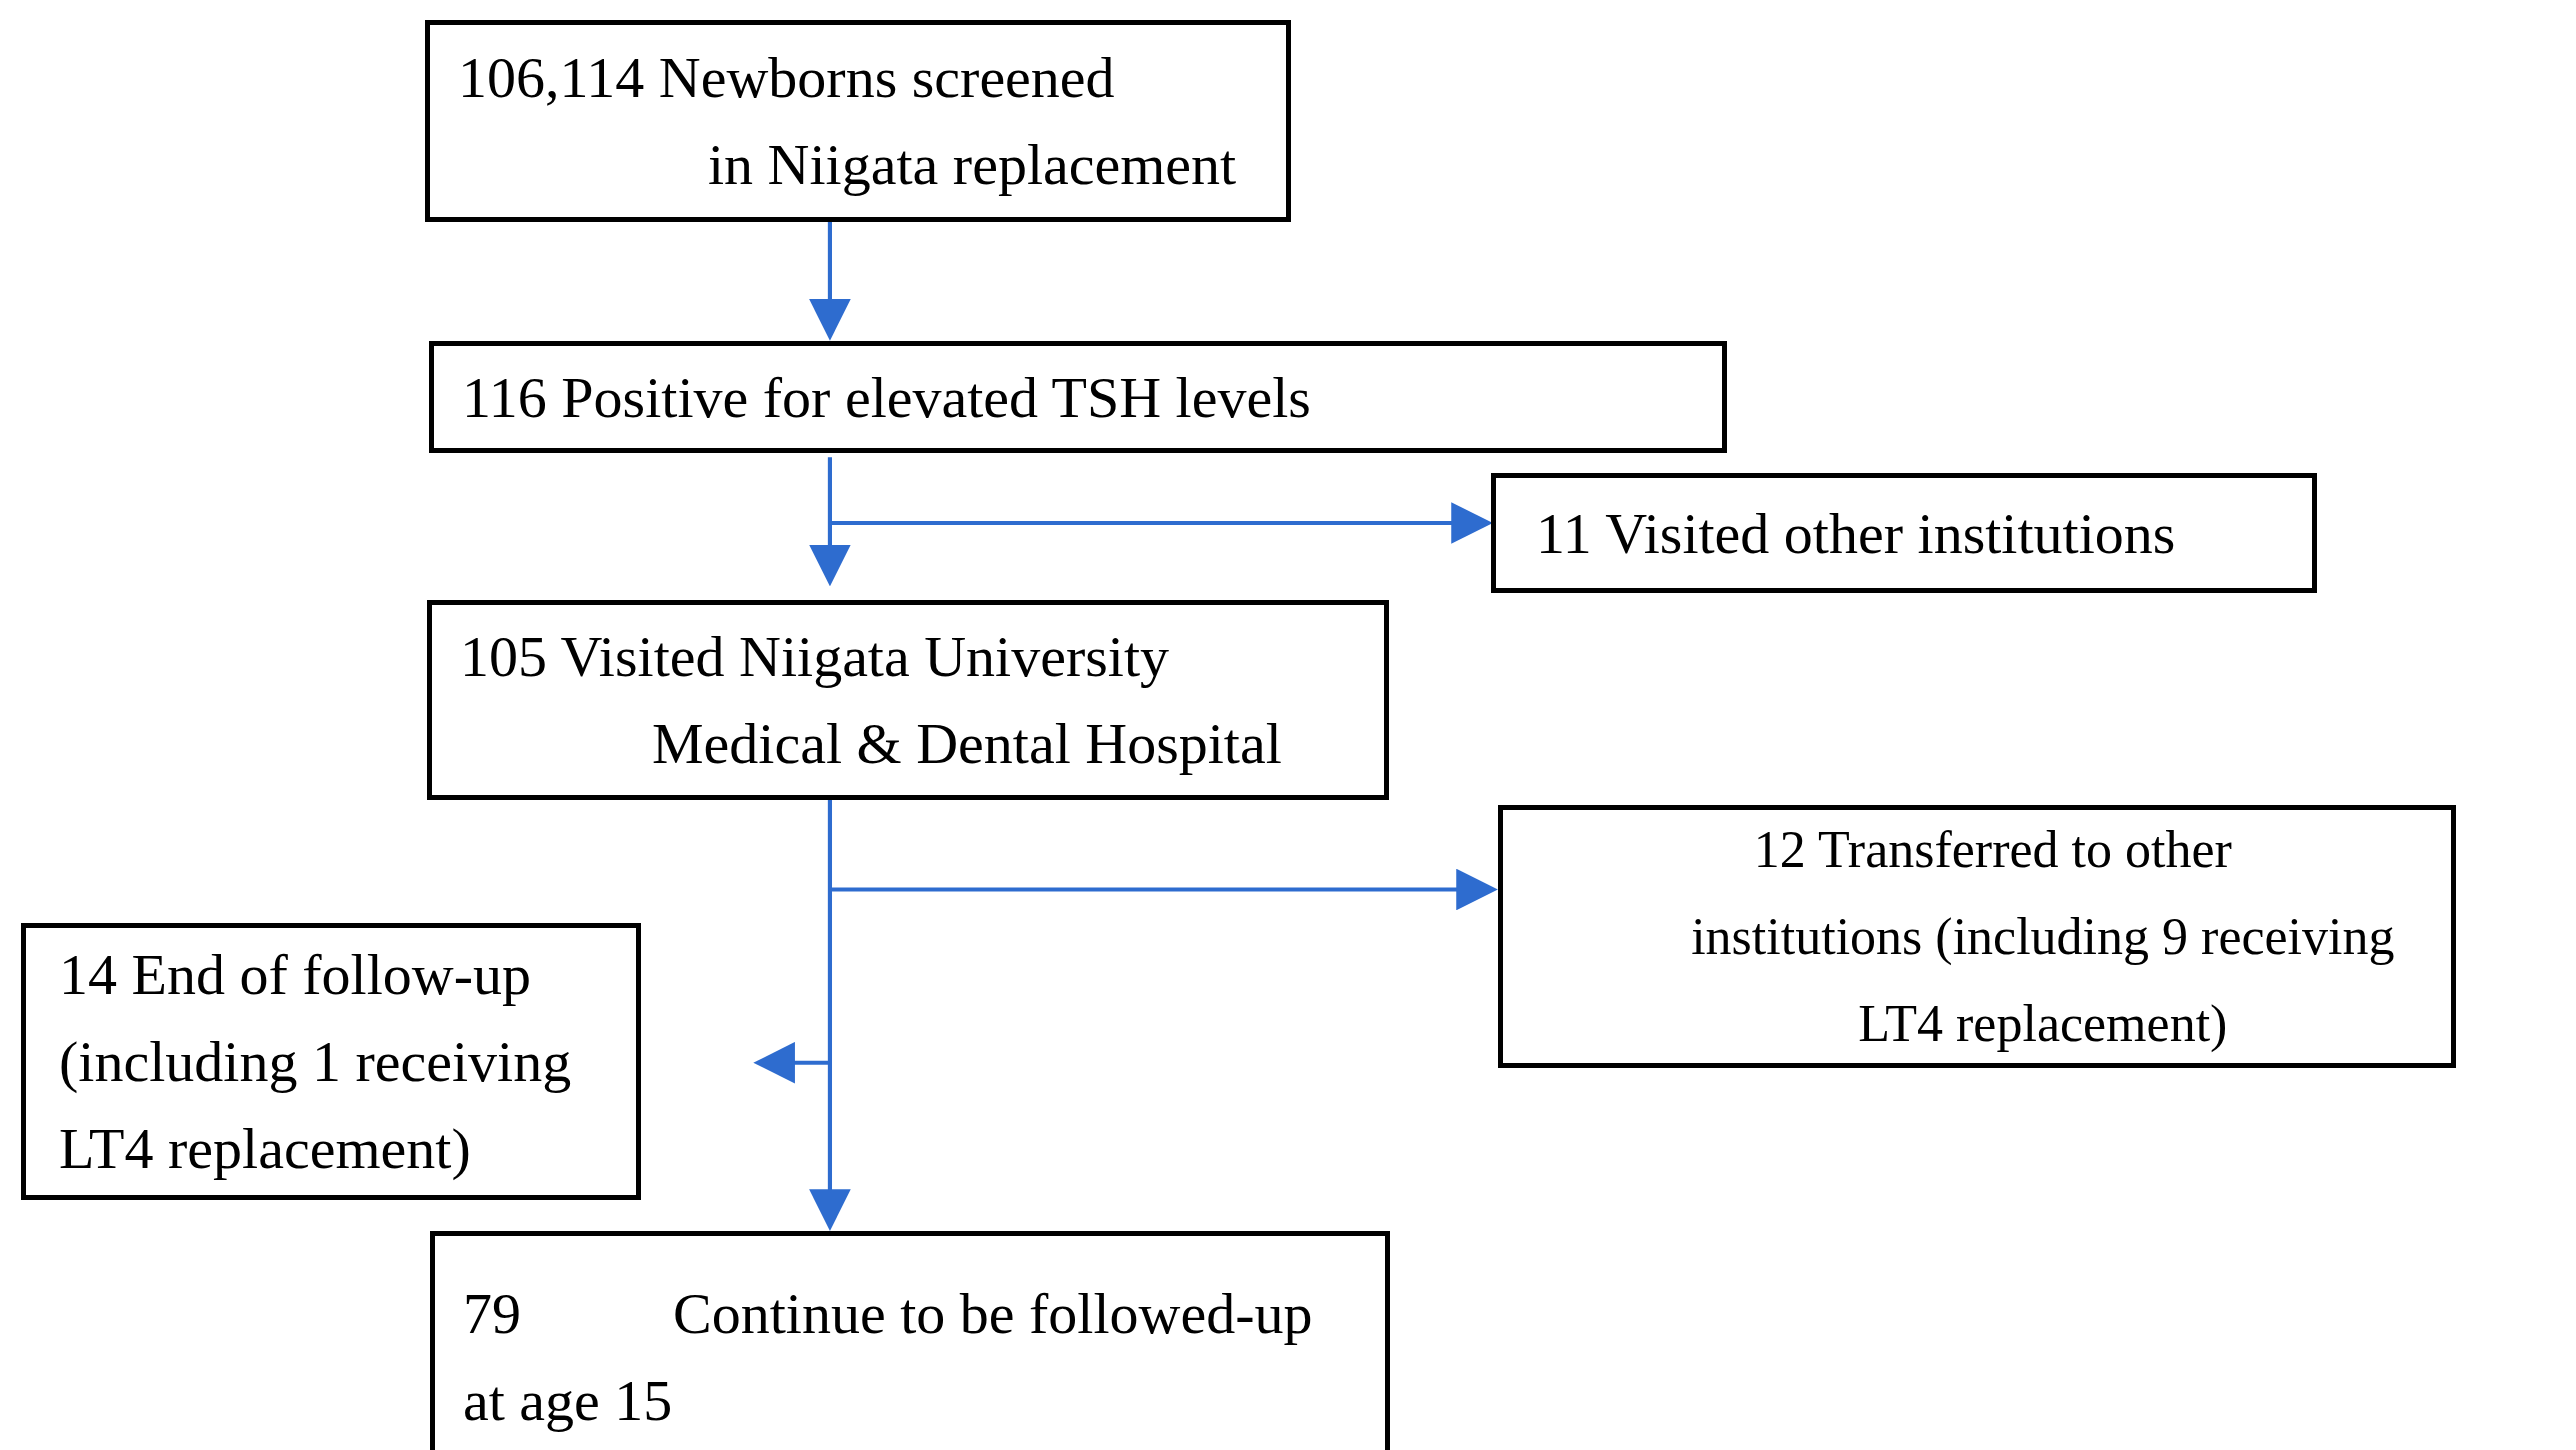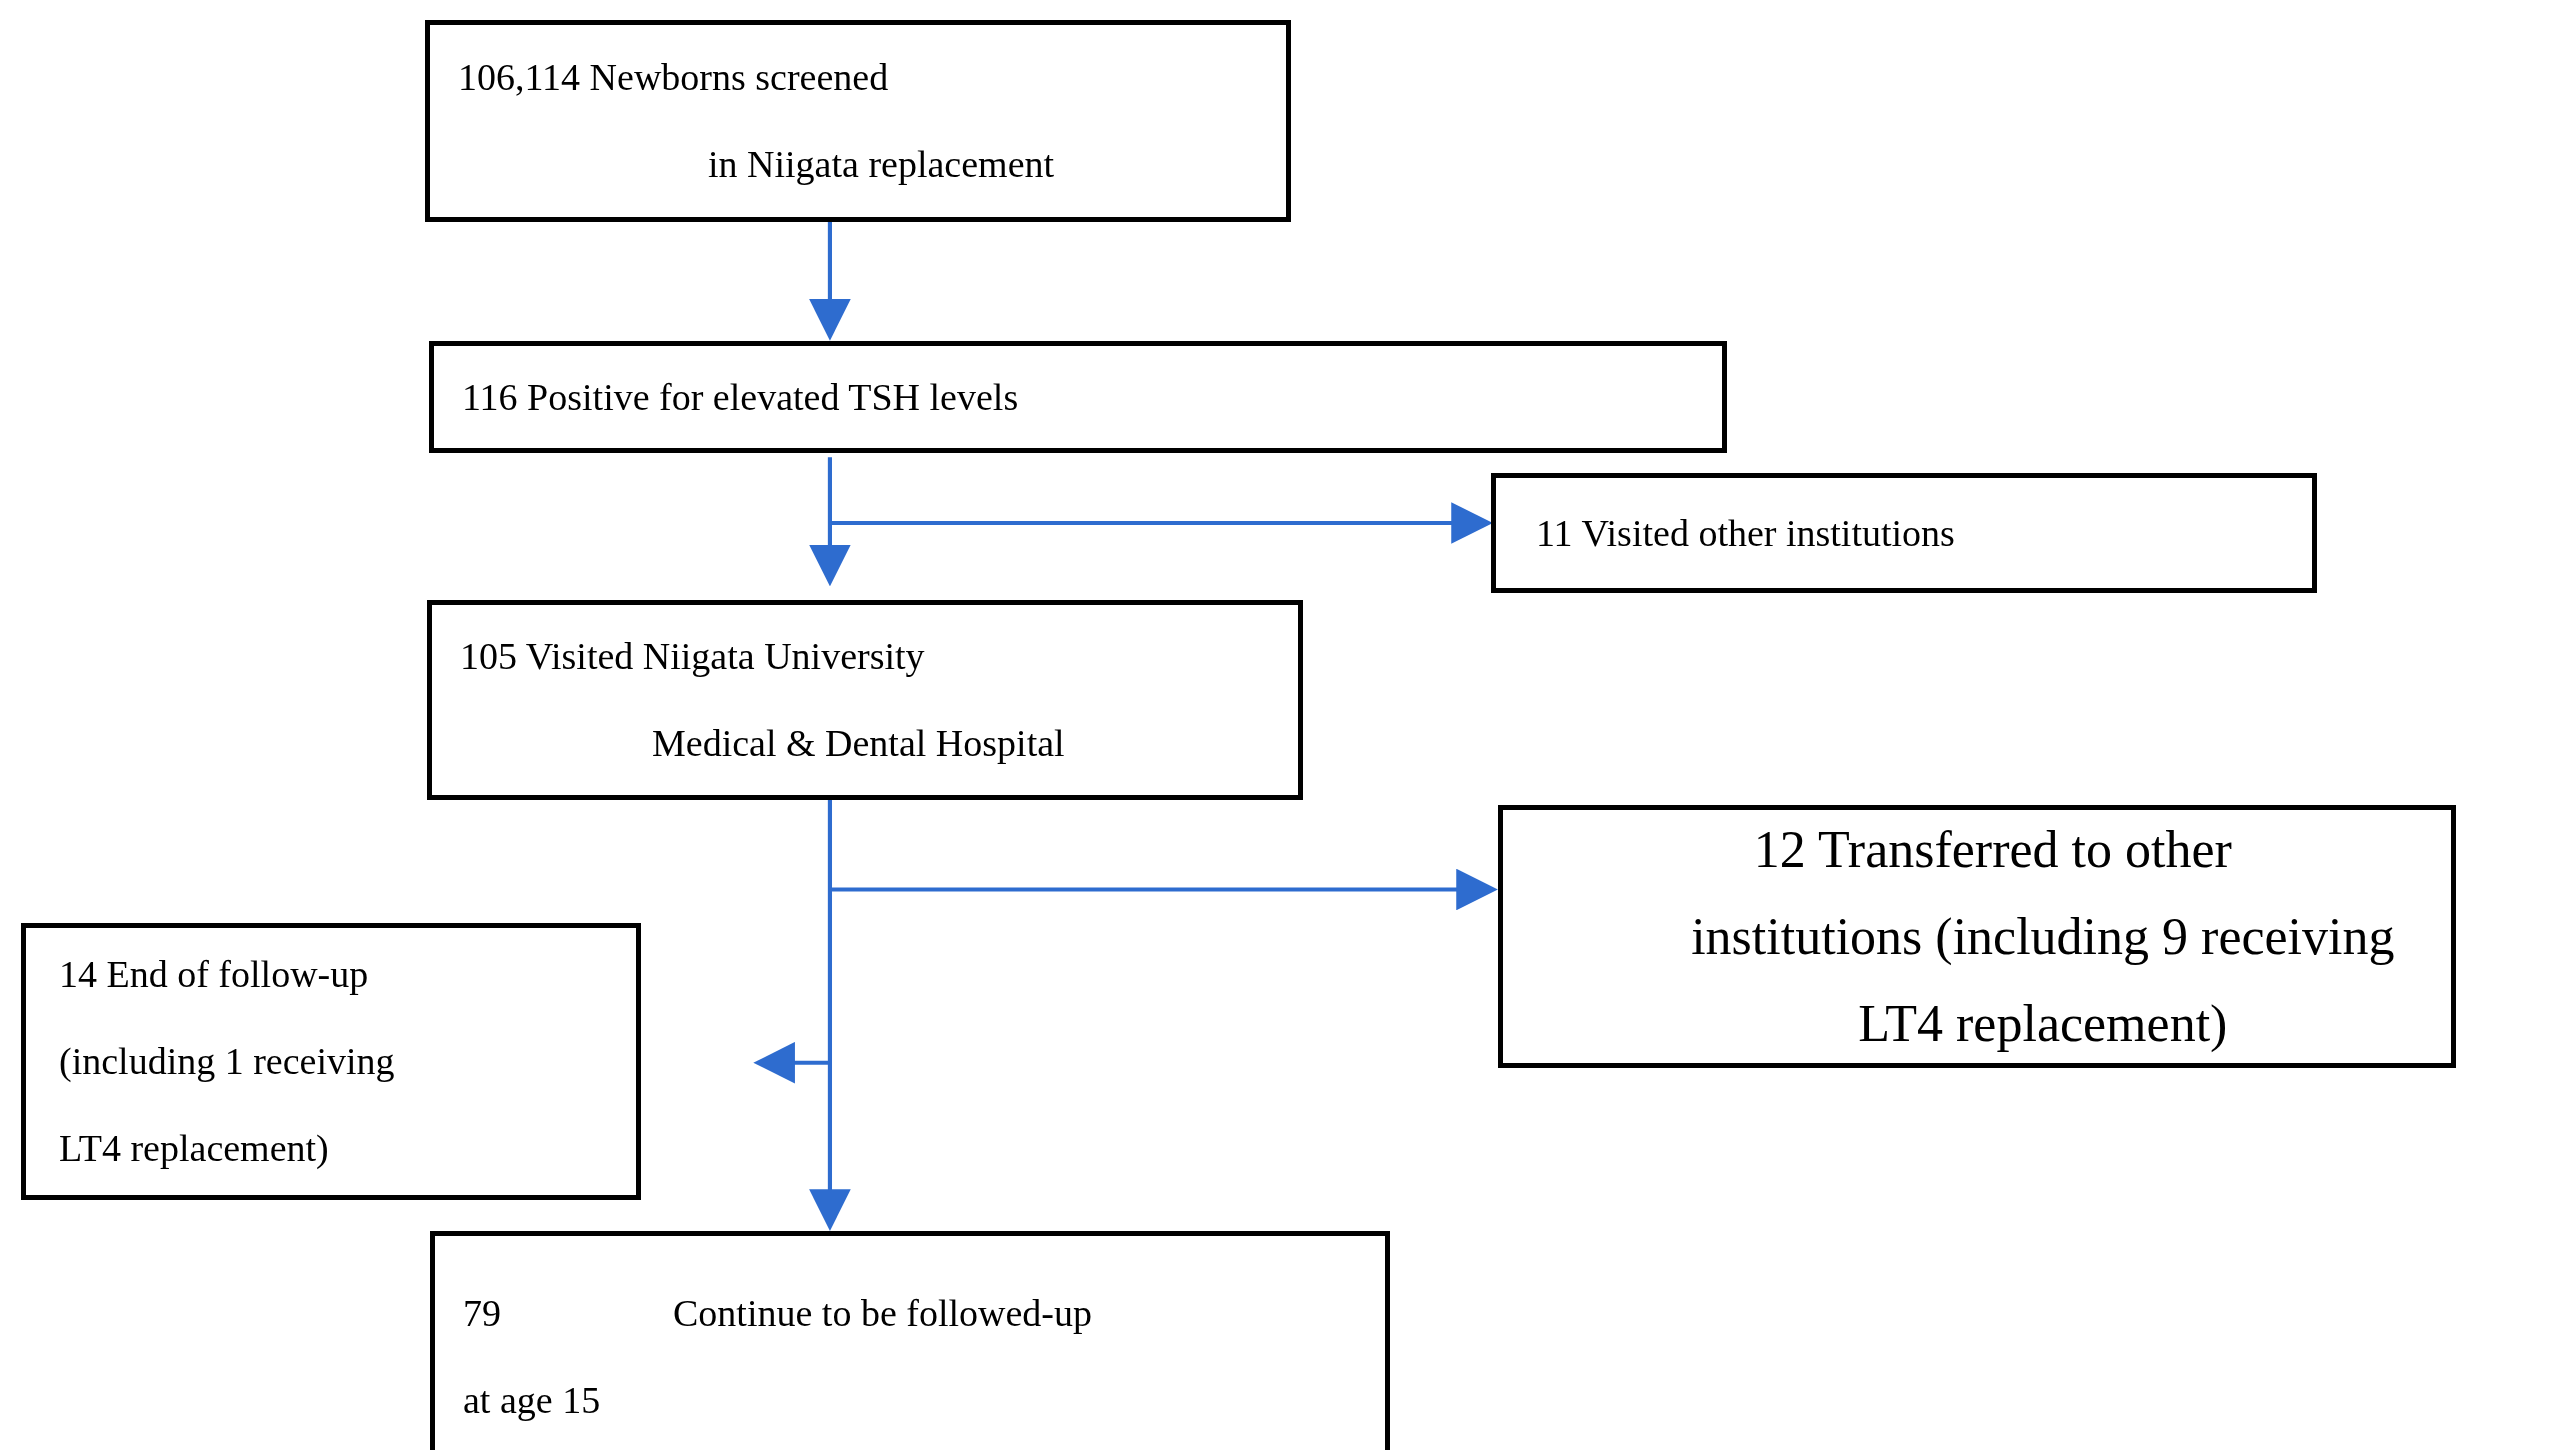--- a/index.html
+++ b/index.html
@@ -23,21 +23,21 @@
   .arrowhead{fill:var(--arrow-color);}
   .box{
     position:absolute;
     box-sizing:border-box;
     border:5.8px solid var(--border-color);
     background:var(--bg-color);
     z-index:2;
     display:flex;
     flex-direction:column;
     justify-content:center;
-    font-size:38px;
+    font-size:58px;
     overflow:hidden;
   }
   .line{
     white-space:pre;
     line-height:87px;
     padding-left:28px;
     padding-right:8.3px;
   }
   
   .box-screened   .line.l2{padding-left:278px;}
@@ -46,21 +46,21 @@
   .box-transferred .line{padding-left:40px;}
   .box-transferred .line.l2,
   .box-transferred .line.l3{padding-left:140px;}
   .box-endfollow  .line{padding-left:33px;}
   .box-visitedother .line{padding-left:40px;}
   .num-gap{display:inline-block;min-width:210px;}
   
   .box-screened    {left:425px; top:20px;   width:866px;height:202px;}
   .box-positive    {left:429px; top:341px;  width:1298px;height:112px;}
   .box-visitedother{left:1491px;top:473px;  width:826px;height:120px;}
-  .box-hospital    {left:427px; top:600px;  width:876px;height:200px;}
+  .box-hospital    {left:427px; top:600px;  width:962px;height:200px;}
   .box-transferred {left:1498px;top:805px;  width:958px;height:263px;}
   .box-endfollow   {left:21px;  top:923px; width:620px; height:277px;}
   .box-continue    {left:430px; top:1231px; width:960px;height:252px;}
 </style>
 </head>
 <body>
 
 <div id="canvas">
 
   <svg id="arrow-layer" viewBox="0 0 3092 1741" xmlns="http://www.w3.org/2000/svg">

